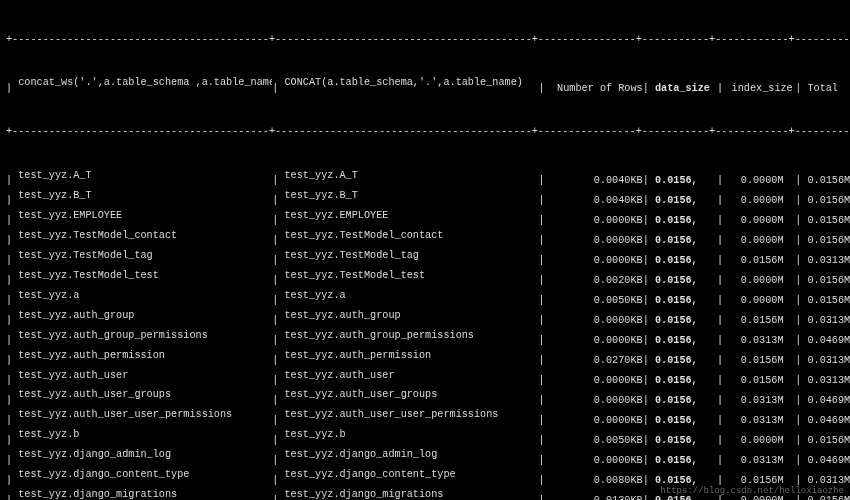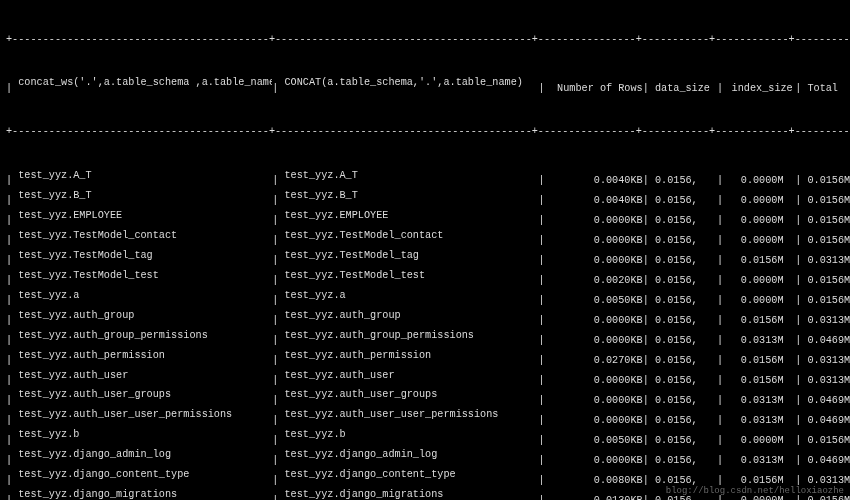--- a/index.html
+++ b/index.html
@@ -23,30 +23,30 @@
     right: 6px;
     bottom: 2px;
     color: #666;
     font-size: 9px;
   }
   .row span { display: inline-block; }
   .c-pipe { color: #ddd; }
   .c0 { width: 254px; overflow: hidden; }
   .c1 { width: 254px; overflow: hidden; }
   .c2 { width: 92px;  text-align: right; }
-  .c3 { width: 62px;  text-align: left; }
+  .c3 { width: 62px;  text-align: left; font-weight: bold; }
   .c4 { width: 66px;  text-align: center; }
   .c5 { width: 54px;  text-align: left; }
   .sep { color: #ddd; }
 </style>
 </head>
 <body>
 
 <div class="terminal">
   <div class="sep">+------------------------------------------+------------------------------------------+----------------+-----------+------------+---------+</div>
   <div class="row"><span class="c-pipe">| </span><span class="c0">concat_ws('.',a.table_schema ,a.table_name)</span><span class="c-pipe">| </span><span class="c1">CONCAT(a.table_schema,'.',a.table_name)</span><span class="c-pipe">| </span><span class="c2">Number of Rows</span><span class="c-pipe">| </span><span class="c3">data_size</span><span class="c-pipe">| </span><span class="c4">index_size</span><span class="c-pipe">| </span><span class="c5">Total</span></div>
   <div class="sep">+------------------------------------------+------------------------------------------+----------------+-----------+------------+---------+</div>
   <div id="rows"><div class="row"><span class="c-pipe">| </span><span class="c0">test_yyz.A_T</span><span class="c-pipe">| </span><span class="c1">test_yyz.A_T</span><span class="c-pipe">| </span><span class="c2">0.0040KB</span><span class="c-pipe">| </span><span class="c3">0.0156,</span><span class="c-pipe">| </span><span class="c4">0.0000M</span><span class="c-pipe">| </span><span class="c5">0.0156M</span></div><div class="row"><span class="c-pipe">| </span><span class="c0">test_yyz.B_T</span><span class="c-pipe">| </span><span class="c1">test_yyz.B_T</span><span class="c-pipe">| </span><span class="c2">0.0040KB</span><span class="c-pipe">| </span><span class="c3">0.0156,</span><span class="c-pipe">| </span><span class="c4">0.0000M</span><span class="c-pipe">| </span><span class="c5">0.0156M</span></div><div class="row"><span class="c-pipe">| </span><span class="c0">test_yyz.EMPLOYEE</span><span class="c-pipe">| </span><span class="c1">test_yyz.EMPLOYEE</span><span class="c-pipe">| </span><span class="c2">0.0000KB</span><span class="c-pipe">| </span><span class="c3">0.0156,</span><span class="c-pipe">| </span><span class="c4">0.0000M</span><span class="c-pipe">| </span><span class="c5">0.0156M</span></div><div class="row"><span class="c-pipe">| </span><span class="c0">test_yyz.TestModel_contact</span><span class="c-pipe">| </span><span class="c1">test_yyz.TestModel_contact</span><span class="c-pipe">| </span><span class="c2">0.0000KB</span><span class="c-pipe">| </span><span class="c3">0.0156,</span><span class="c-pipe">| </span><span class="c4">0.0000M</span><span class="c-pipe">| </span><span class="c5">0.0156M</span></div><div class="row"><span class="c-pipe">| </span><span class="c0">test_yyz.TestModel_tag</span><span class="c-pipe">| </span><span class="c1">test_yyz.TestModel_tag</span><span class="c-pipe">| </span><span class="c2">0.0000KB</span><span class="c-pipe">| </span><span class="c3">0.0156,</span><span class="c-pipe">| </span><span class="c4">0.0156M</span><span class="c-pipe">| </span><span class="c5">0.0313M</span></div><div class="row"><span class="c-pipe">| </span><span class="c0">test_yyz.TestModel_test</span><span class="c-pipe">| </span><span class="c1">test_yyz.TestModel_test</span><span class="c-pipe">| </span><span class="c2">0.0020KB</span><span class="c-pipe">| </span><span class="c3">0.0156,</span><span class="c-pipe">| </span><span class="c4">0.0000M</span><span class="c-pipe">| </span><span class="c5">0.0156M</span></div><div class="row"><span class="c-pipe">| </span><span class="c0">test_yyz.a</span><span class="c-pipe">| </span><span class="c1">test_yyz.a</span><span class="c-pipe">| </span><span class="c2">0.0050KB</span><span class="c-pipe">| </span><span class="c3">0.0156,</span><span class="c-pipe">| </span><span class="c4">0.0000M</span><span class="c-pipe">| </span><span class="c5">0.0156M</span></div><div class="row"><span class="c-pipe">| </span><span class="c0">test_yyz.auth_group</span><span class="c-pipe">| </span><span class="c1">test_yyz.auth_group</span><span class="c-pipe">| </span><span class="c2">0.0000KB</span><span class="c-pipe">| </span><span class="c3">0.0156,</span><span class="c-pipe">| </span><span class="c4">0.0156M</span><span class="c-pipe">| </span><span class="c5">0.0313M</span></div><div class="row"><span class="c-pipe">| </span><span class="c0">test_yyz.auth_group_permissions</span><span class="c-pipe">| </span><span class="c1">test_yyz.auth_group_permissions</span><span class="c-pipe">| </span><span class="c2">0.0000KB</span><span class="c-pipe">| </span><span class="c3">0.0156,</span><span class="c-pipe">| </span><span class="c4">0.0313M</span><span class="c-pipe">| </span><span class="c5">0.0469M</span></div><div class="row"><span class="c-pipe">| </span><span class="c0">test_yyz.auth_permission</span><span class="c-pipe">| </span><span class="c1">test_yyz.auth_permission</span><span class="c-pipe">| </span><span class="c2">0.0270KB</span><span class="c-pipe">| </span><span class="c3">0.0156,</span><span class="c-pipe">| </span><span class="c4">0.0156M</span><span class="c-pipe">| </span><span class="c5">0.0313M</span></div><div class="row"><span class="c-pipe">| </span><span class="c0">test_yyz.auth_user</span><span class="c-pipe">| </span><span class="c1">test_yyz.auth_user</span><span class="c-pipe">| </span><span class="c2">0.0000KB</span><span class="c-pipe">| </span><span class="c3">0.0156,</span><span class="c-pipe">| </span><span class="c4">0.0156M</span><span class="c-pipe">| </span><span class="c5">0.0313M</span></div><div class="row"><span class="c-pipe">| </span><span class="c0">test_yyz.auth_user_groups</span><span class="c-pipe">| </span><span class="c1">test_yyz.auth_user_groups</span><span class="c-pipe">| </span><span class="c2">0.0000KB</span><span class="c-pipe">| </span><span class="c3">0.0156,</span><span class="c-pipe">| </span><span class="c4">0.0313M</span><span class="c-pipe">| </span><span class="c5">0.0469M</span></div><div class="row"><span class="c-pipe">| </span><span class="c0">test_yyz.auth_user_user_permissions</span><span class="c-pipe">| </span><span class="c1">test_yyz.auth_user_user_permissions</span><span class="c-pipe">| </span><span class="c2">0.0000KB</span><span class="c-pipe">| </span><span class="c3">0.0156,</span><span class="c-pipe">| </span><span class="c4">0.0313M</span><span class="c-pipe">| </span><span class="c5">0.0469M</span></div><div class="row"><span class="c-pipe">| </span><span class="c0">test_yyz.b</span><span class="c-pipe">| </span><span class="c1">test_yyz.b</span><span class="c-pipe">| </span><span class="c2">0.0050KB</span><span class="c-pipe">| </span><span class="c3">0.0156,</span><span class="c-pipe">| </span><span class="c4">0.0000M</span><span class="c-pipe">| </span><span class="c5">0.0156M</span></div><div class="row"><span class="c-pipe">| </span><span class="c0">test_yyz.django_admin_log</span><span class="c-pipe">| </span><span class="c1">test_yyz.django_admin_log</span><span class="c-pipe">| </span><span class="c2">0.0000KB</span><span class="c-pipe">| </span><span class="c3">0.0156,</span><span class="c-pipe">| </span><span class="c4">0.0313M</span><span class="c-pipe">| </span><span class="c5">0.0469M</span></div><div class="row"><span class="c-pipe">| </span><span class="c0">test_yyz.django_content_type</span><span class="c-pipe">| </span><span class="c1">test_yyz.django_content_type</span><span class="c-pipe">| </span><span class="c2">0.0080KB</span><span class="c-pipe">| </span><span class="c3">0.0156,</span><span class="c-pipe">| </span><span class="c4">0.0156M</span><span class="c-pipe">| </span><span class="c5">0.0313M</span></div><div class="row"><span class="c-pipe">| </span><span class="c0">test_yyz.django_migrations</span><span class="c-pipe">| </span><span class="c1">test_yyz.django_migrations</span><span class="c-pipe">| </span><span class="c2">0.0130KB</span><span class="c-pipe">| </span><span class="c3">0.0156,</span><span class="c-pipe">| </span><span class="c4">0.0000M</span><span class="c-pipe">| </span><span class="c5">0.0156M</span></div></div>
   
   
 </div>
 
-<div class="footer-url">blog://blog.csdn.net/helloxiaozhe</div>
+<div class="footer-url">https://blog.csdn.net/helloxiaozhe</div>
 
 </body></html>

